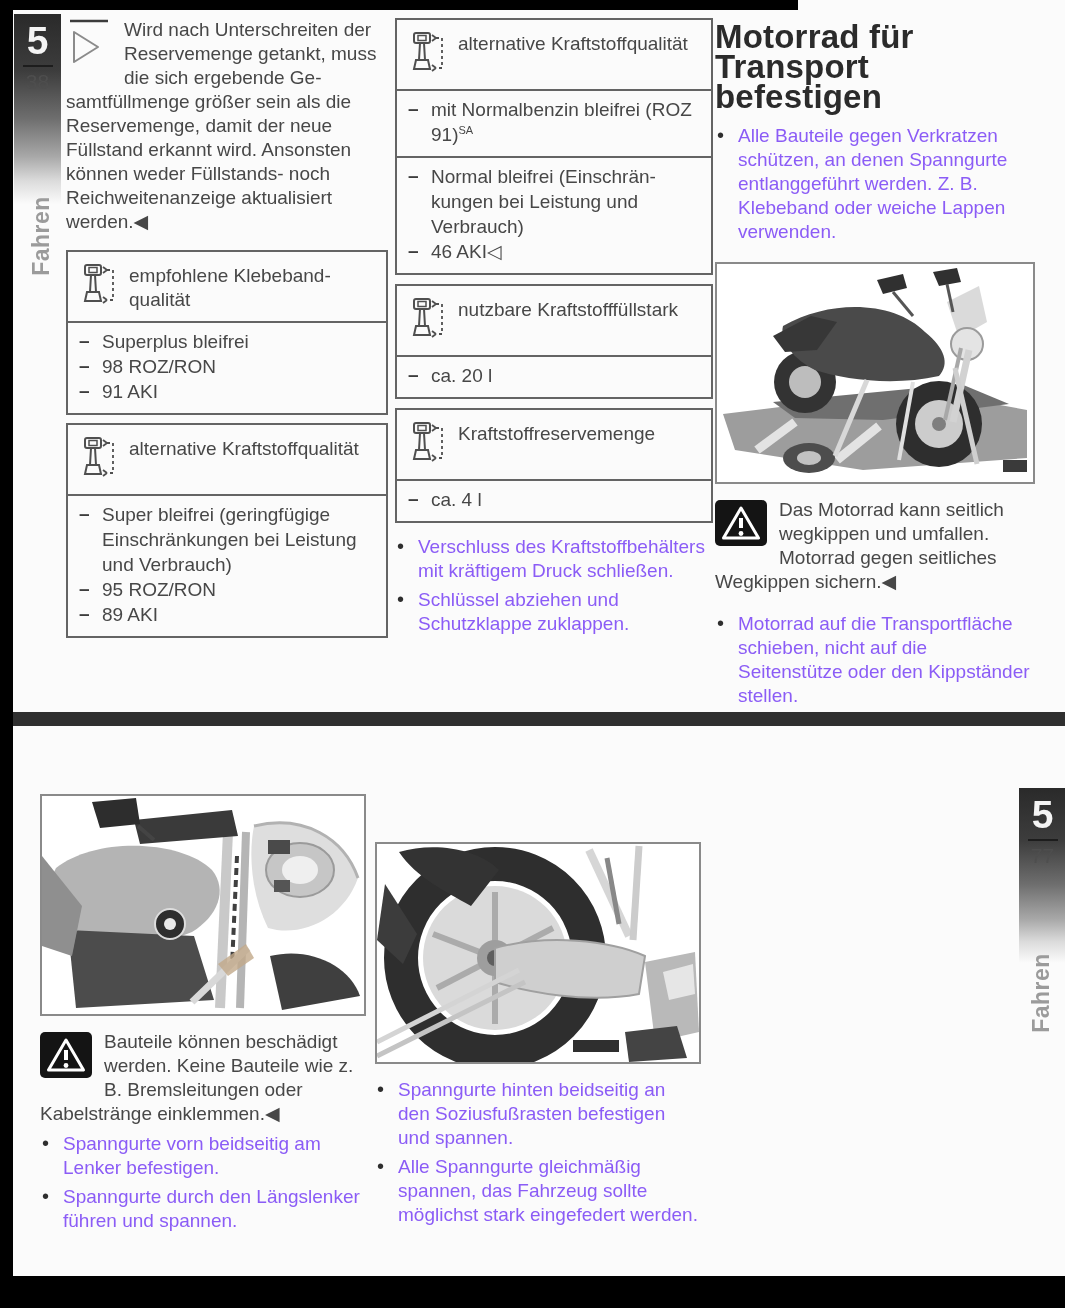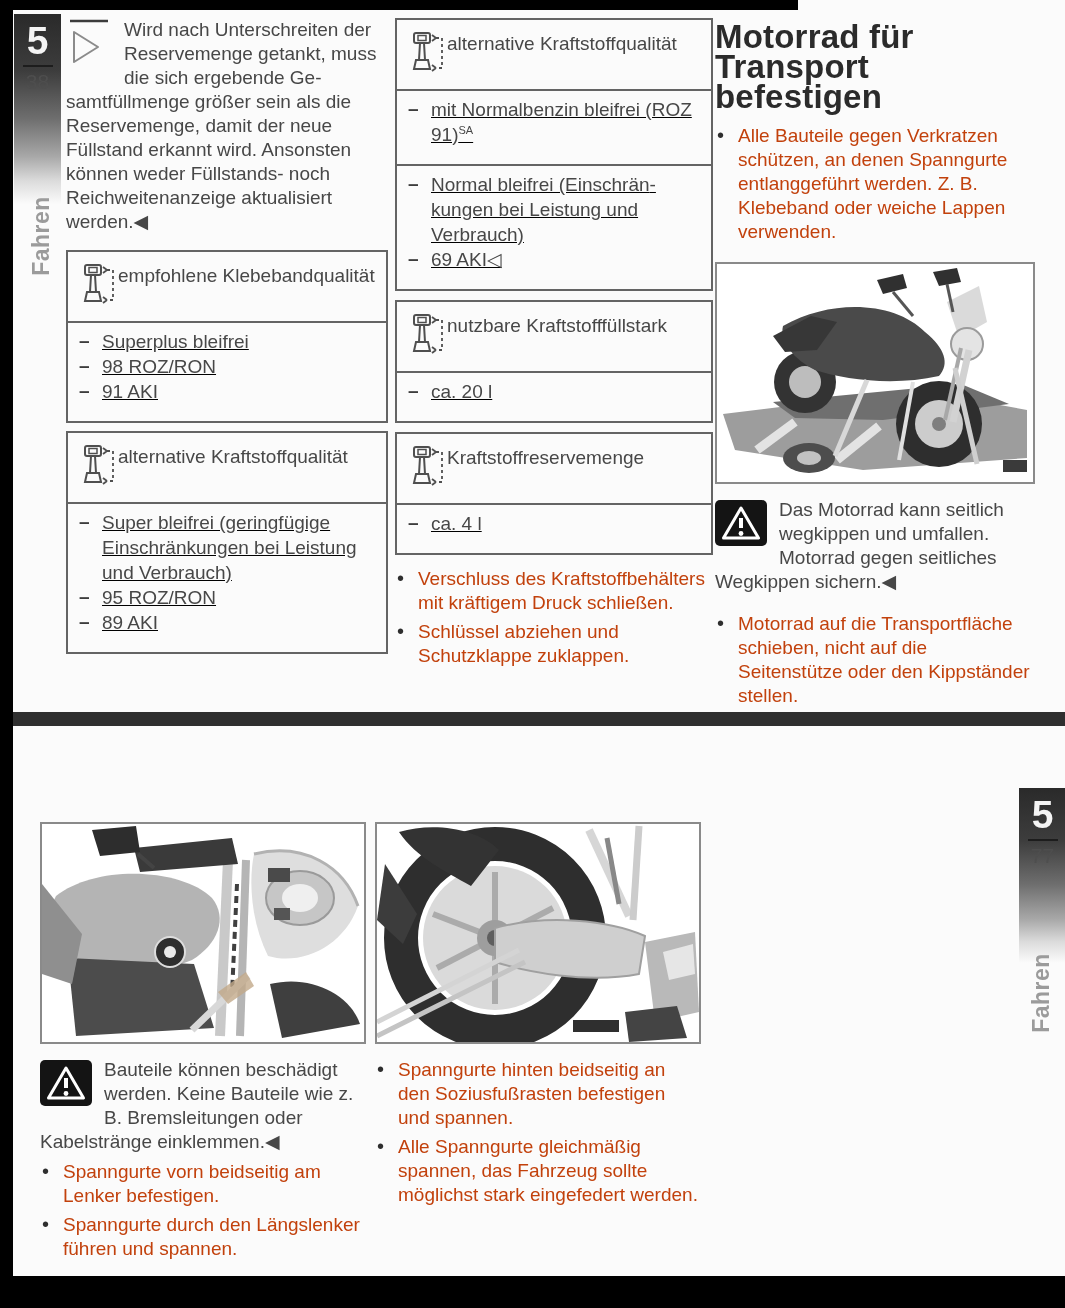--- a/index.html
+++ b/index.html
@@ -29,46 +29,46 @@
   .col2{left:382px;width:318px;}
   .col3{left:702px;width:320px;top:12px;}
 
   p,ul,h2{margin:0;padding:0;}
   .body-text{font-size:19px;line-height:24px;color:#474747;}
 
   .cont-marker{float:left;width:44px;height:60px;margin:0 12px 2px 2px;}
 
   
   .infobox{border:2px solid #646464;margin-top:12px;}
-  .ib-head{display:flex;align-items:flex-start;padding:9px 10px 9px 12px;}
+  .ib-head{display:flex;align-items:flex-start;gap:11px;padding:9px 10px 9px 12px;}
   .ib-sec{border-top:2px solid #646464;}
   .fuel-icon{flex:0 0 38px;margin-top:1px;}
   .ib-title{font-size:19px;line-height:24px;color:#474747;padding-top:3px;}
-  .ib-items{list-style:none;padding:6px 10px 17px 10px;text-decoration:underline;}
+  .ib-items{list-style:none;padding:6px 10px 9px 10px;}
   .ib-items li{position:relative;padding-left:24px;font-size:19px;line-height:25px;color:#474747;}
   .ib-items li::before{content:"\2013";position:absolute;left:1px;top:-1px;font-weight:bold;color:#3d3d3d;}
   sup{font-size:11px;vertical-align:super;line-height:0;}
 
   
   .blist{list-style:none;}
-  .blist li{position:relative;padding-left:23px;font-size:19px;line-height:24px;color:#c2410c;margin-top:5px;}
+  .blist li{position:relative;padding-left:23px;font-size:19px;line-height:24px;color:#8b5cf6;margin-top:5px;}
   .blist li::before{content:"\2022";position:absolute;left:2px;top:-1px;font-size:20px;color:#2e2e2e;}
 
   .section-heading{font-size:33px;line-height:30px;font-weight:bold;color:#2b2b2b;letter-spacing:0.2px;}
 
   .photo{display:block;border:2px solid #8a8a8a;background:#f6f6f6;}
   .warn-block{margin-top:14px;}
   .warn-icon{float:left;width:52px;height:46px;margin:2px 12px 2px 0;}
 
   .spread-divider{position:absolute;left:0;top:702px;width:1052px;height:14px;background:#2f2f2f;}
 
   
-  .bcol{position:absolute;top:812px;}
+  .bcol{position:absolute;top:784px;}
   .bcol1{left:27px;width:326px;}
-  .bcol2{left:362px;width:326px;}
+  .bcol2{left:362px;width:326px;margin-top:48px;}
 </style>
 </head>
 <body>
 
 <div class="stage">
   <div class="page">
 
     <div class="tab tab-left">
       <div class="tab-ch">5</div>
       <div class="tab-rule"></div>
@@ -145,21 +145,21 @@
               <path d="M27 38 l-4 -3 M27 38 l-4 3" stroke-width="1.8"></path>
             </svg>
           </span>
           <span class="ib-title">alternative Kraftstoffquali­tät</span>
         </div>
         <ul class="ib-items ib-sec">
           <li><span>mit Normalbenzin bleifrei (ROZ 91)</span><sup>SA</sup></li>
         </ul>
         <ul class="ib-items ib-sec">
           <li>Normal bleifrei (Einschrän­kungen bei Leistung und Verbrauch)</li>
-          <li>69 AKI◁</li>
+          <li>46 AKI◁</li>
         </ul>
       </div>
 
       <div class="infobox" style="margin-top:9px;">
         <div class="ib-head">
           <span class="fuel-icon">
             <svg width="38" height="46" viewBox="0 0 38 46" xmlns="http://www.w3.org/2000/svg" fill="none" stroke="#4f4f4f" stroke-width="2">
               <rect x="5" y="3" width="16" height="10" rx="2"></rect>
               <rect x="9" y="5.5" width="8" height="5" stroke-width="1.5"></rect>
               <path d="M11 13 L10 30 H16 L15 13 Z"></path>

